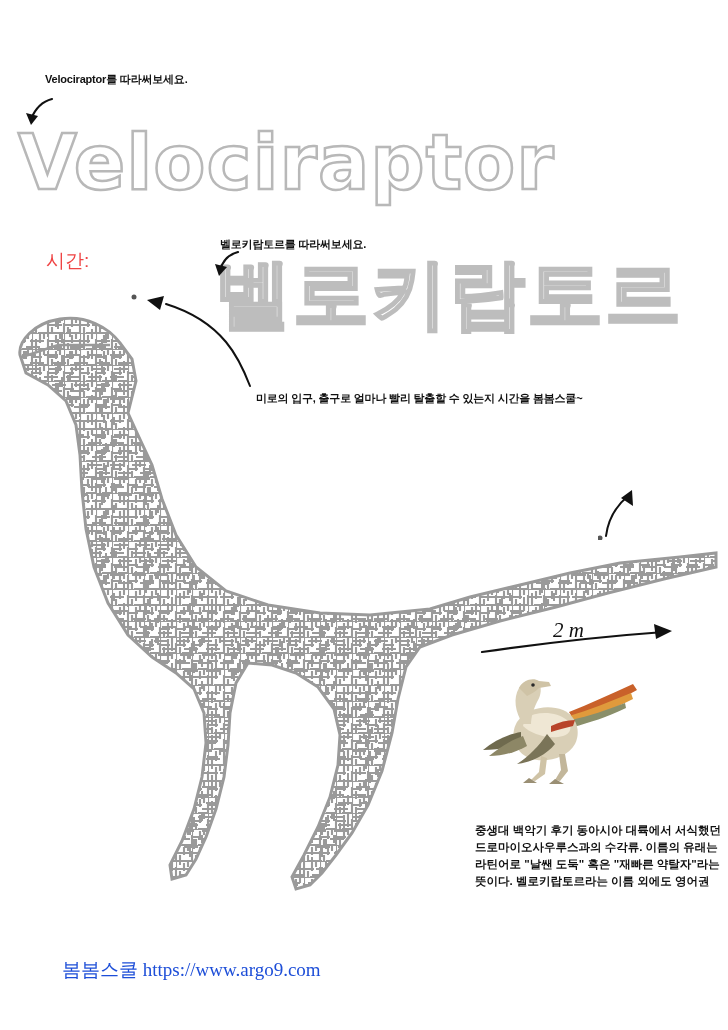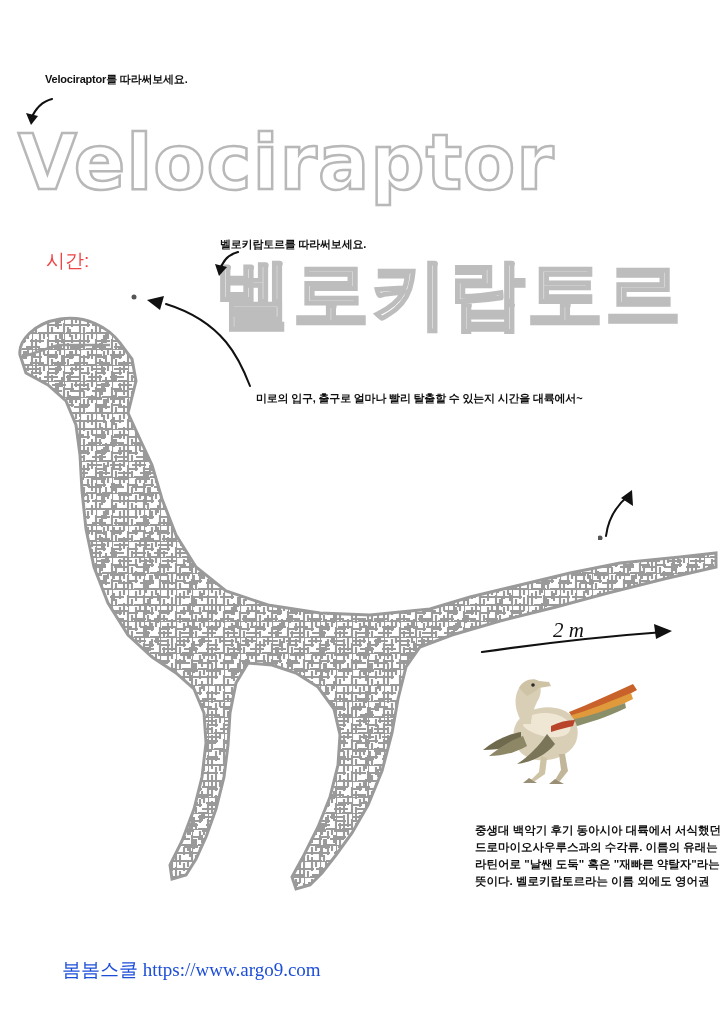--- a/index.html
+++ b/index.html
@@ -142,21 +142,21 @@
 
   <div id="time-label">시간:</div>
 
   <div class="annot" id="annot-korean">벨로키랍토르를 따라써보세요.</div>
 
   <svg class="arrow-svg" style="left:208px; top:248px;" width="40" height="36" viewBox="0 0 40 36">
     <path d="M30 4 C22 6 15 12 12 22" stroke="#111" stroke-width="2.2" fill="none" stroke-linecap="round"></path>
     <path d="M11 28 L7 16 L19 19 Z" fill="#111"></path>
   </svg>
 
-  <div class="annot" id="annot-maze">미로의 입구, 출구로 얼마나 빨리 탈출할 수 있는지 시간을 대륙에서~</div>
+  <div class="annot" id="annot-maze">미로의 입구, 출구로 얼마나 빨리 탈출할 수 있는지 시간을 봄봄스쿨~</div>
 
   <svg class="arrow-svg" style="left:130px; top:286px;" width="130" height="110" viewBox="0 0 130 110">
     <path d="M120 100 C110 74 94 36 36 18" stroke="#111" stroke-width="2" fill="none" stroke-linecap="round"></path>
     <path d="M17 14 L34 10 L30 24 Z" fill="#111"></path>
     <circle cx="4" cy="11" r="2.5" fill="#555"></circle>
   </svg>
 
   <svg class="arrow-svg" style="left:598px; top:488px;" width="46" height="52" viewBox="0 0 46 52">
     <path d="M8 48 C10 32 18 18 30 8" stroke="#111" stroke-width="2" fill="none" stroke-linecap="round"></path>
     <path d="M34 2 L35 18 L23 10 Z" fill="#111"></path>

